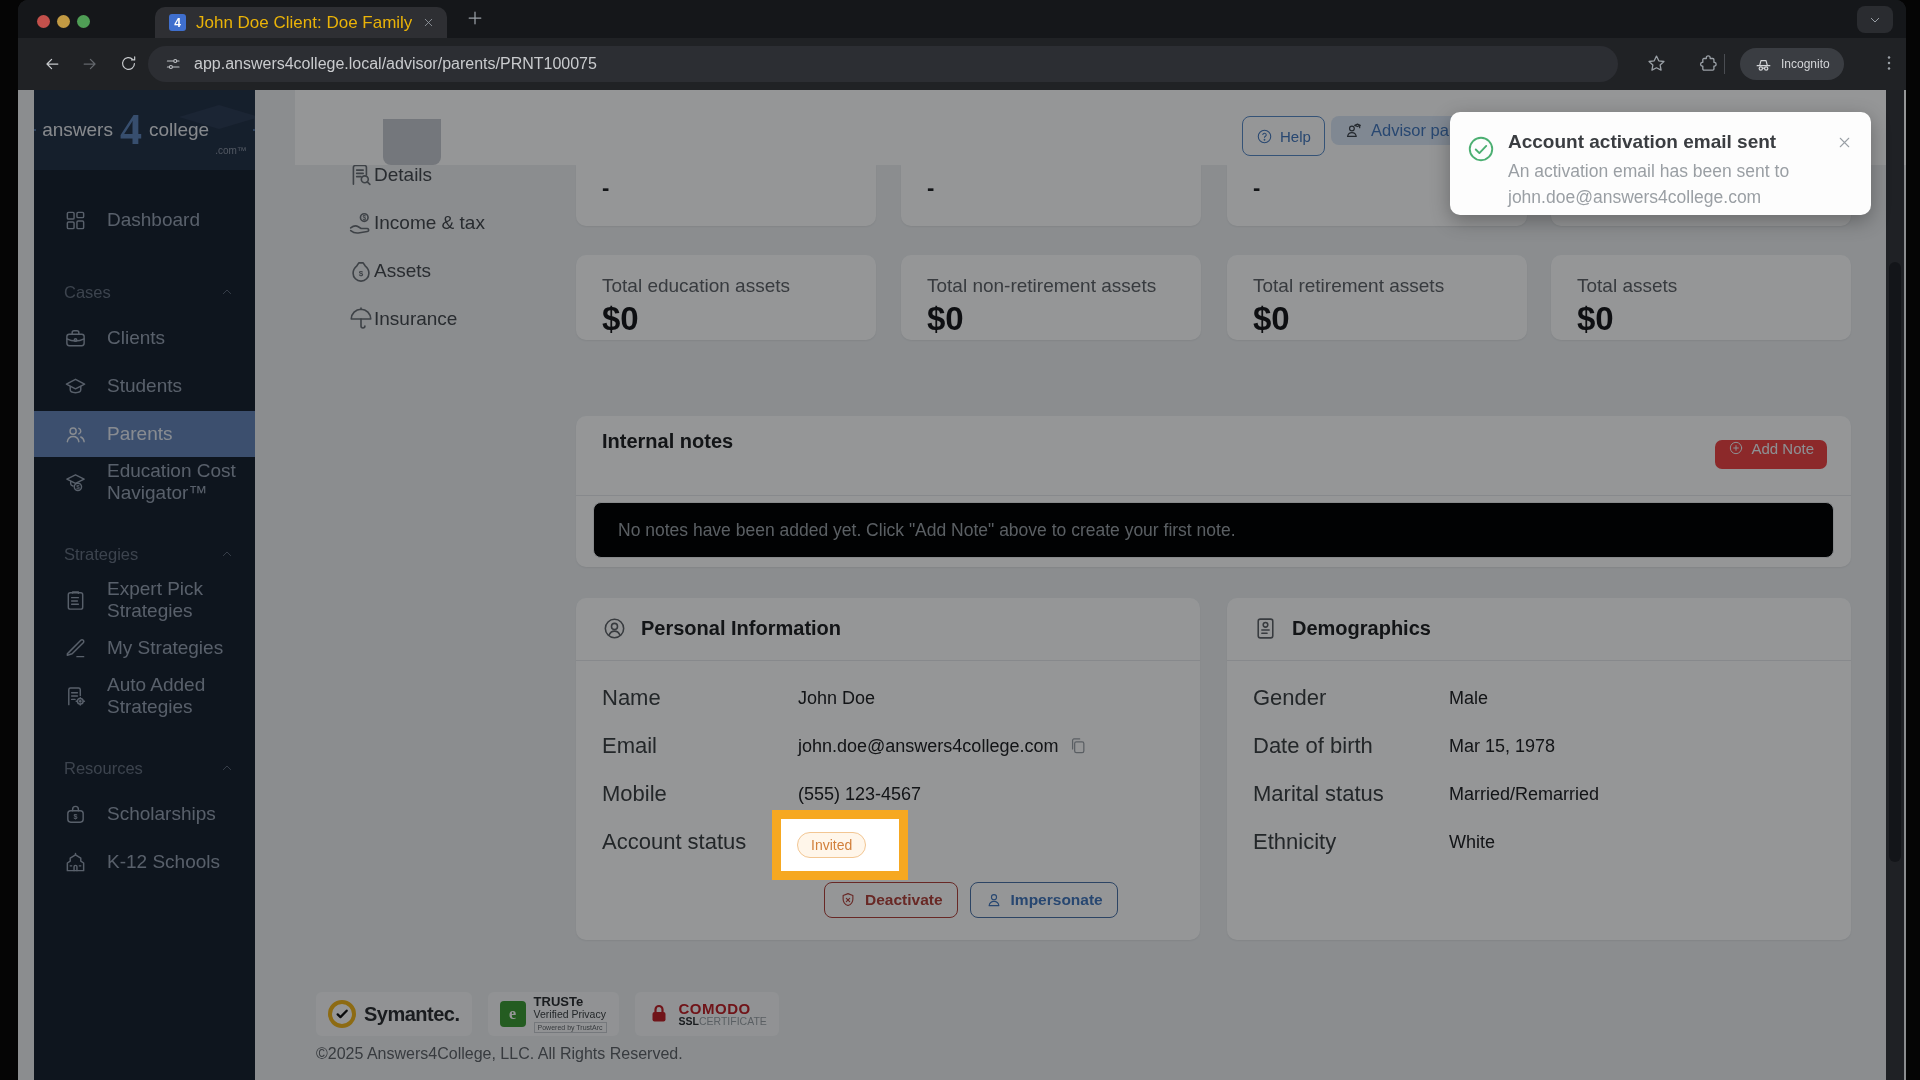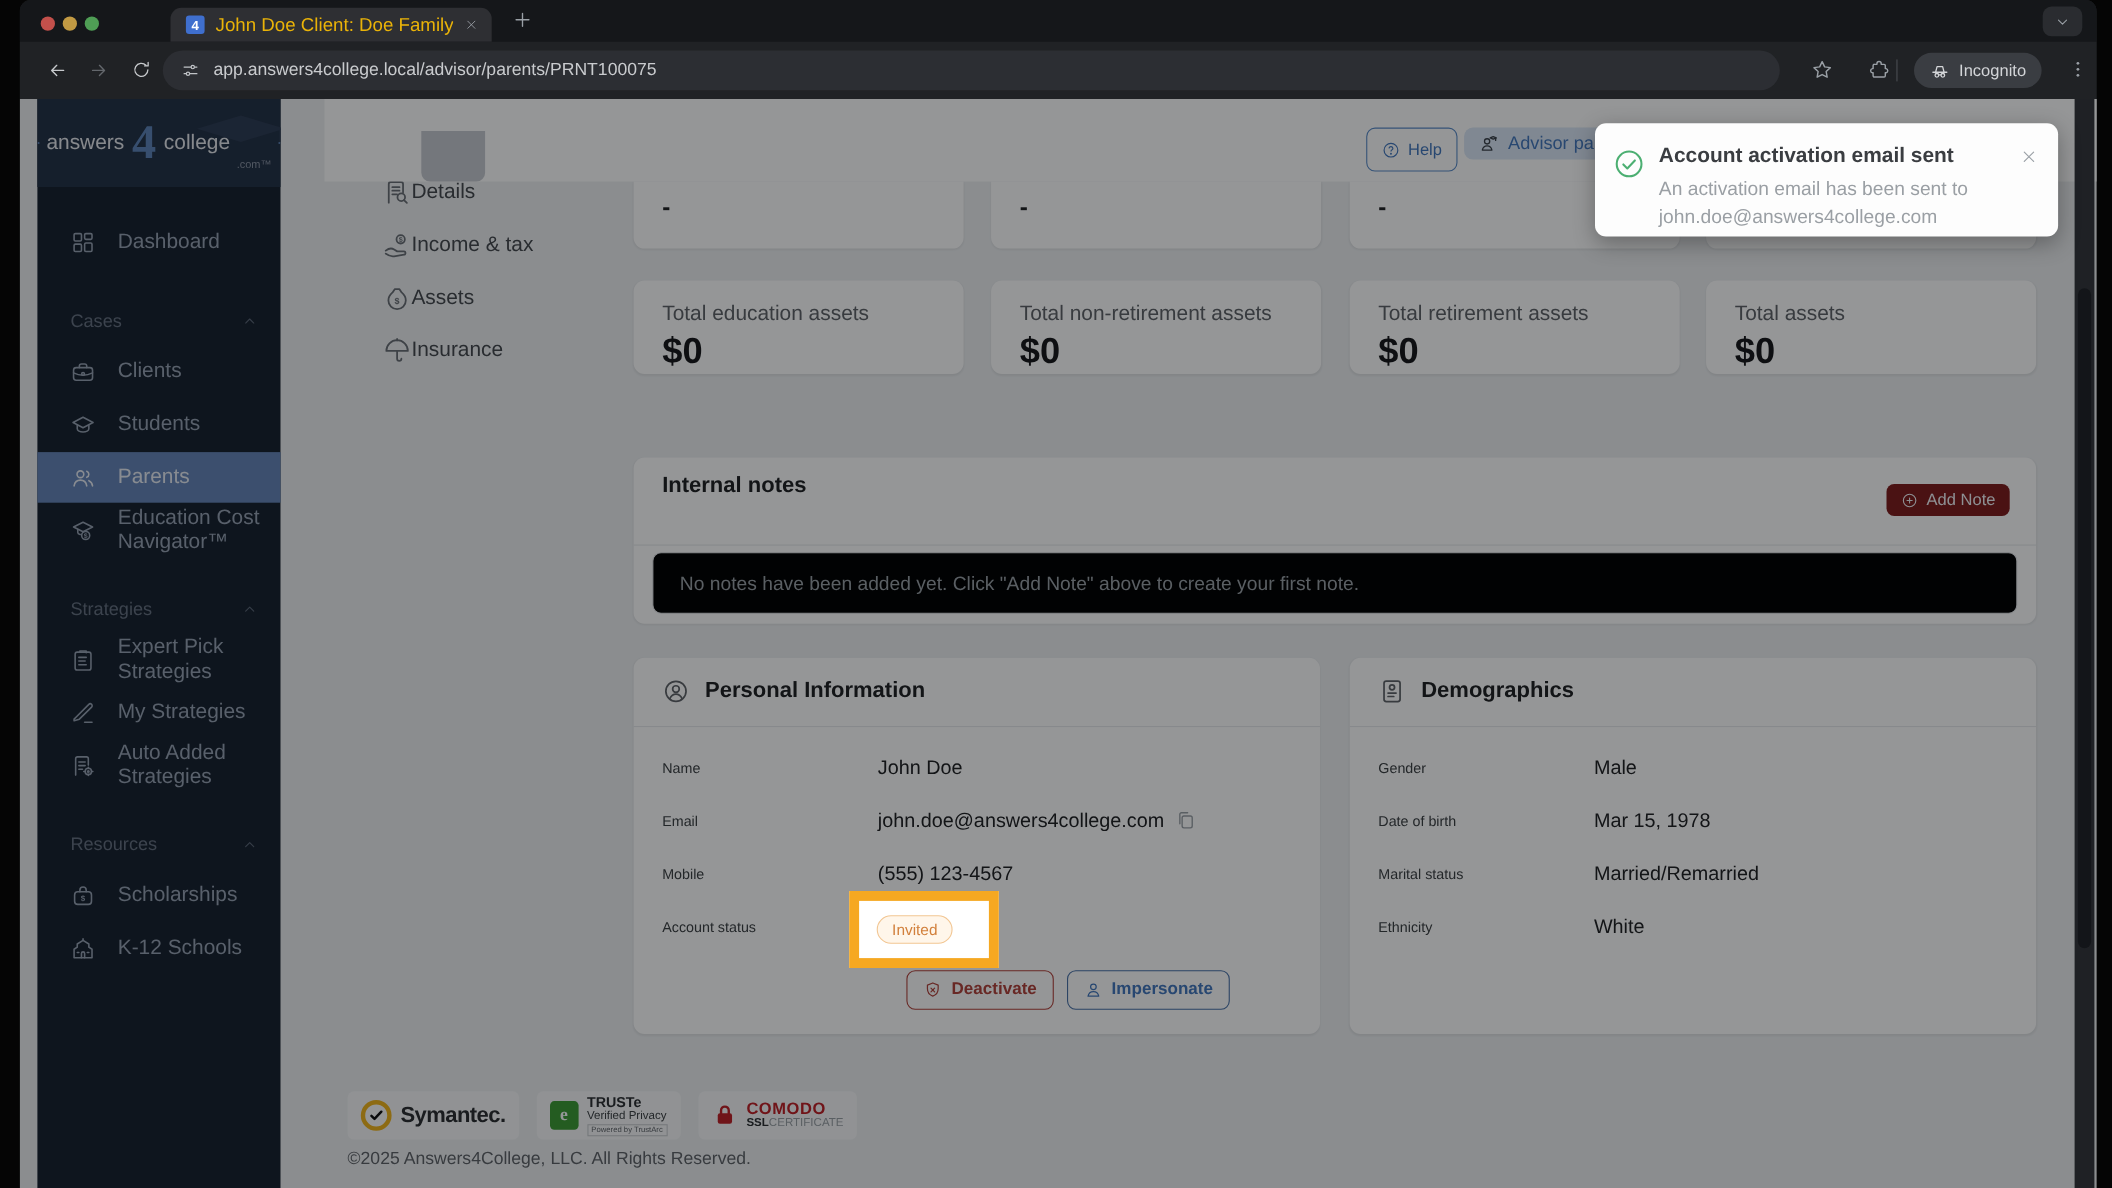--- a/index.html
+++ b/index.html
@@ -19,21 +19,21 @@
   .tabchev{position:absolute;left:1839px;top:6px;width:36px;height:27px;background:#2a2c30;border-radius:8px;
            display:flex;align-items:center;justify-content:center;color:#9aa0a6;}
   .toolbar{position:absolute;left:0;top:38px;width:100%;height:52px;background:#202225;}
   .navic{position:absolute;top:16px;color:#c6c9cc;}
   .urlbar{position:absolute;left:130px;top:8px;width:1470px;height:36px;border-radius:18px;background:#2c2e33;
           display:flex;align-items:center;padding:0 16px;box-sizing:border-box;gap:12px;color:#c9cbce;}
   .urltext{font-size:16px;color:#c9cbce;}
   .chromeic{color:#9aa0a6;}
   .sep{position:absolute;left:1706px;top:16px;width:1px;height:20px;background:#4a4d52;}
   .incog{position:absolute;left:1722px;top:10px;height:32px;padding:0 14px;border-radius:16px;background:#3a3d42;
-         display:flex;align-items:center;gap:8px;color:#d3d5d8;font-size:15px;}
+         display:flex;align-items:center;gap:8px;color:#d3d5d8;font-size:12px;}
   
   .viewport{position:absolute;left:0;top:90px;width:1888px;height:990px;background:#eef0f2;overflow:hidden;}
   .dim{position:absolute;inset:0;background:rgba(2,4,8,0.42);z-index:50;}
   
   .sidebar{position:absolute;left:16px;top:0;width:221px;height:990px;background:#18222f;z-index:5;}
   .logo{position:relative;height:80px;background:#243247;display:flex;align-items:center;justify-content:center;gap:6px;overflow:hidden;}
   .logo .cap{position:absolute;left:120px;top:14px;z-index:0;}
   .logo>span{position:relative;z-index:1;}
   .lg-line{width:22px;height:2px;background:#5d84b8;border-radius:1px;}
   .lg-w{color:#e6e9ee;font-size:19px;}
@@ -66,31 +66,31 @@
   .stat{top:165px;height:85px;box-sizing:border-box;padding:20px 26px 0;}
   .stat .slabel{font-size:19px;color:#5f6368;}
   .stat .svalue{font-size:33px;font-weight:600;color:#17181a;margin-top:3px;}
   
   .notes{left:558px;top:326px;width:1275px;height:151px;}
   .notes .ntitle{margin:14px 0 0 26px;font-size:20px;font-weight:700;color:#202124;}
   .notes .nsub{margin:7px 0 0 26px;font-size:17px;color:#5f6368;}
   .notes .ndiv{position:absolute;left:0;top:79px;width:100%;height:1px;background:#e7e9ec;}
   .notes .nbox{position:absolute;left:17px;right:17px;top:86px;height:56px;border:1px solid #e8eaed;background:#000000;
                border-radius:8px;display:flex;align-items:center;padding-left:24px;font-size:17.5px;color:#9aa0a6;box-sizing:border-box;}
-  .btn-addnote{position:absolute;right:24px;top:24px;height:29px;padding:0 13px;background:#7f1d1d;border-radius:7px;
-               display:flex;align-items:center;gap:7px;color:#f2f5f9;font-size:15px;}
+  .btn-addnote{position:absolute;right:24px;top:24px;height:29px;padding:0 13px;background:#ef4444;border-radius:7px;
+               display:flex;gap:7px;color:#f2f5f9;font-size:15px;}
   
   .info{top:508px;width:624px;height:342px;}
   .ihead{display:flex;align-items:center;gap:14px;padding:18px 0 0 26px;}
   .ihead .ic{width:25px;height:25px;color:#5f6368;}
   .ihead .ititle{font-size:20px;font-weight:700;color:#202124;}
   .idiv{position:absolute;left:0;top:62px;width:100%;height:1px;background:#e7e9ec;}
   .irows{position:absolute;left:26px;right:20px;top:76px;}
   .irow{height:48px;display:flex;align-items:center;}
-  .irow .ilabel{width:196px;flex:0 0 auto;font-size:13px;color:#3c4043;}
+  .irow .ilabel{width:196px;flex:0 0 auto;font-size:22px;color:#3c4043;}
   .irow .ival{font-size:18px;color:#202124;display:flex;align-items:center;gap:10px;}
   .copybtn{width:20px;height:22px;color:#9aa0a6;}
   .iactions{position:absolute;left:248px;top:284px;display:flex;gap:12px;}
   .abtn{height:36px;padding:0 14px;border-radius:8px;display:flex;align-items:center;gap:8px;font-size:15.5px;
         font-weight:600;box-sizing:border-box;background:transparent;}
   .abtn.danger{border:1.5px solid #b2433c;color:#b2433c;}
   .abtn.primary{border:1.5px solid #4a72a8;color:#4478bd;}
   .abtn .ic{width:18px;height:18px;}
   
   .badges{position:absolute;left:298px;top:902px;display:flex;gap:16px;z-index:3;}

